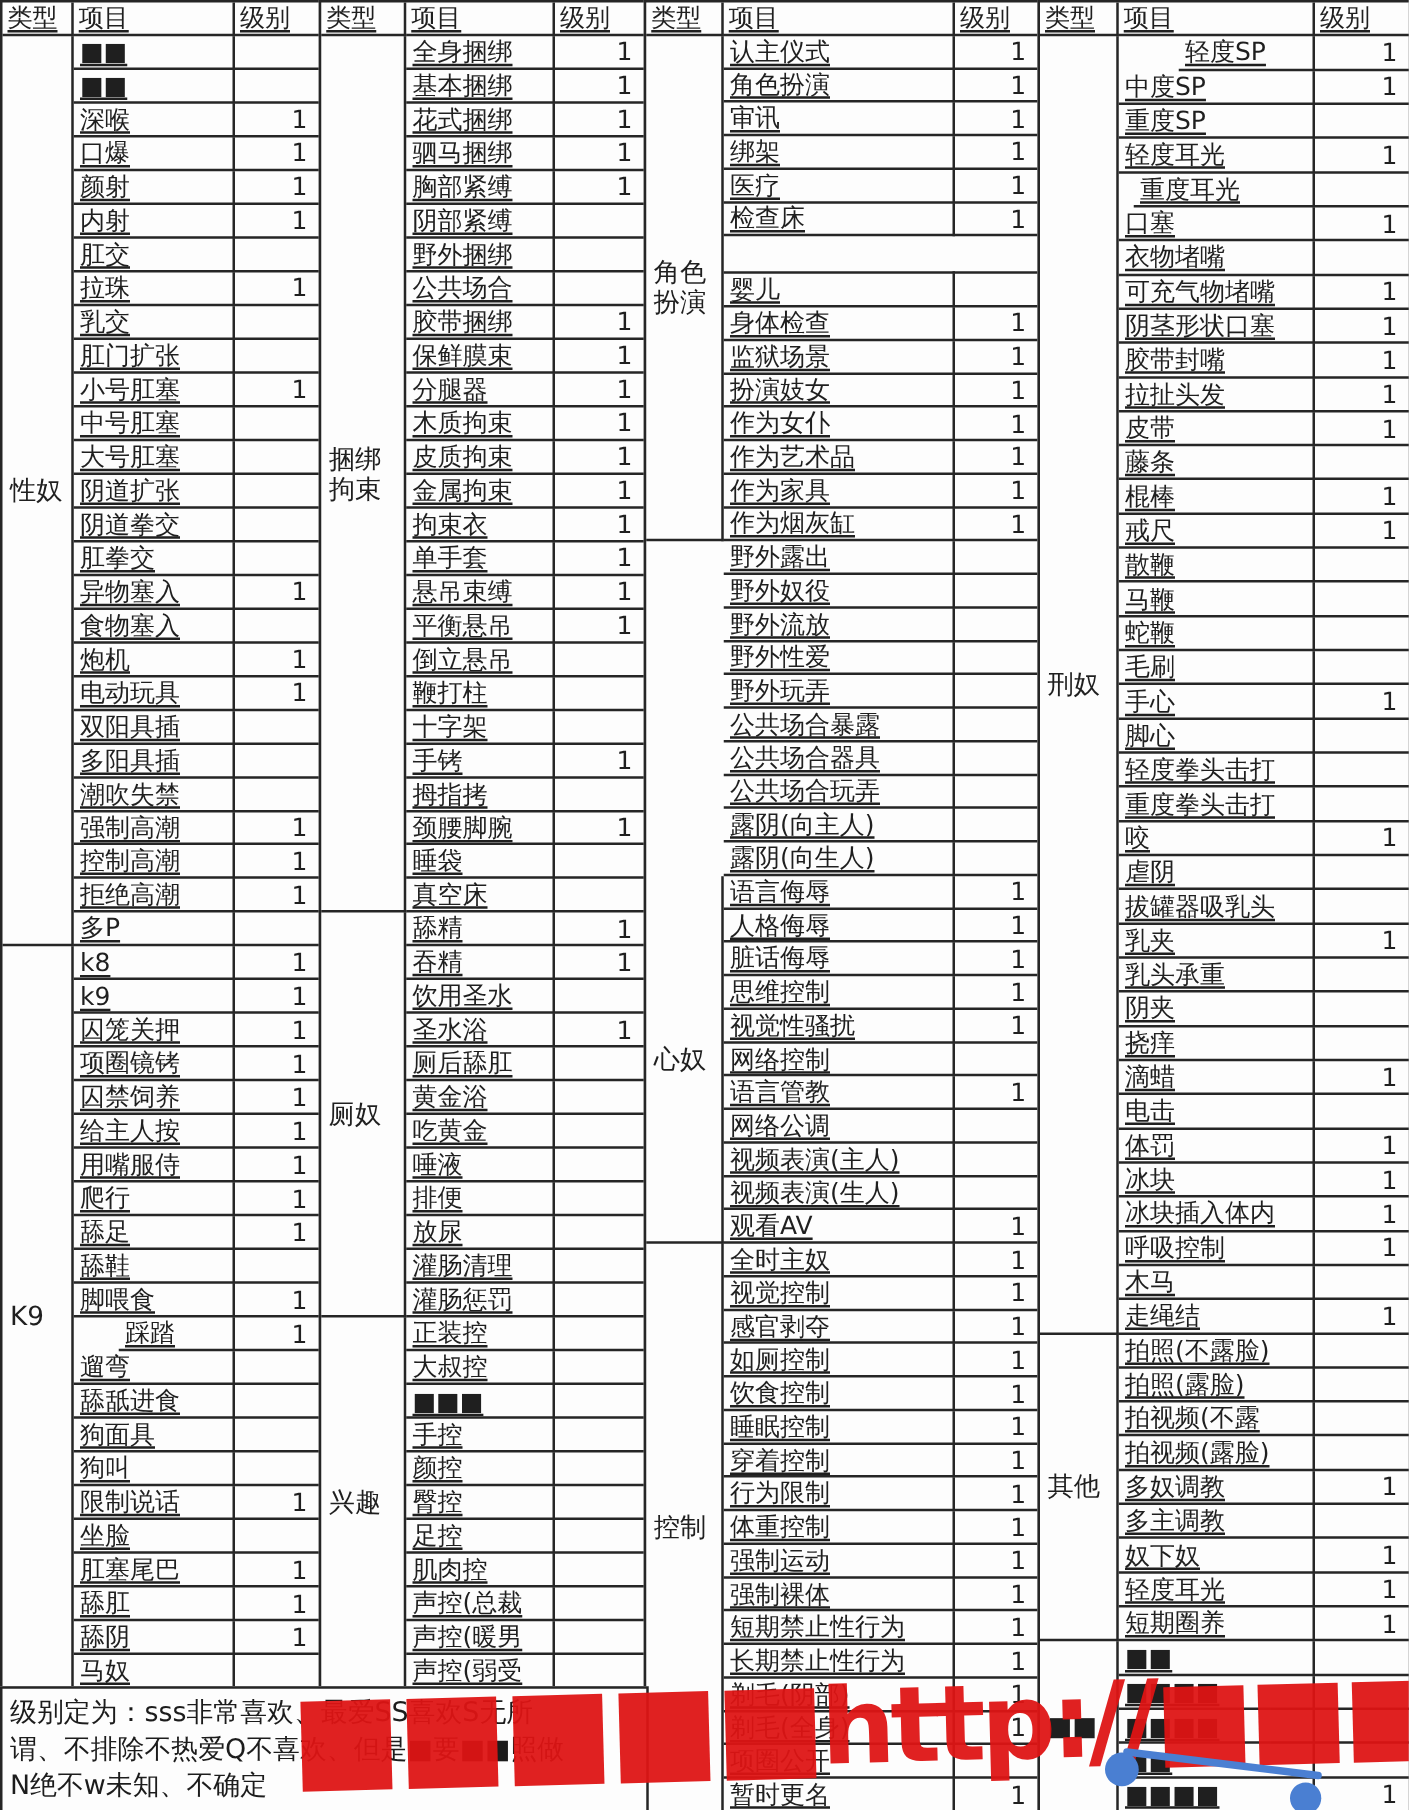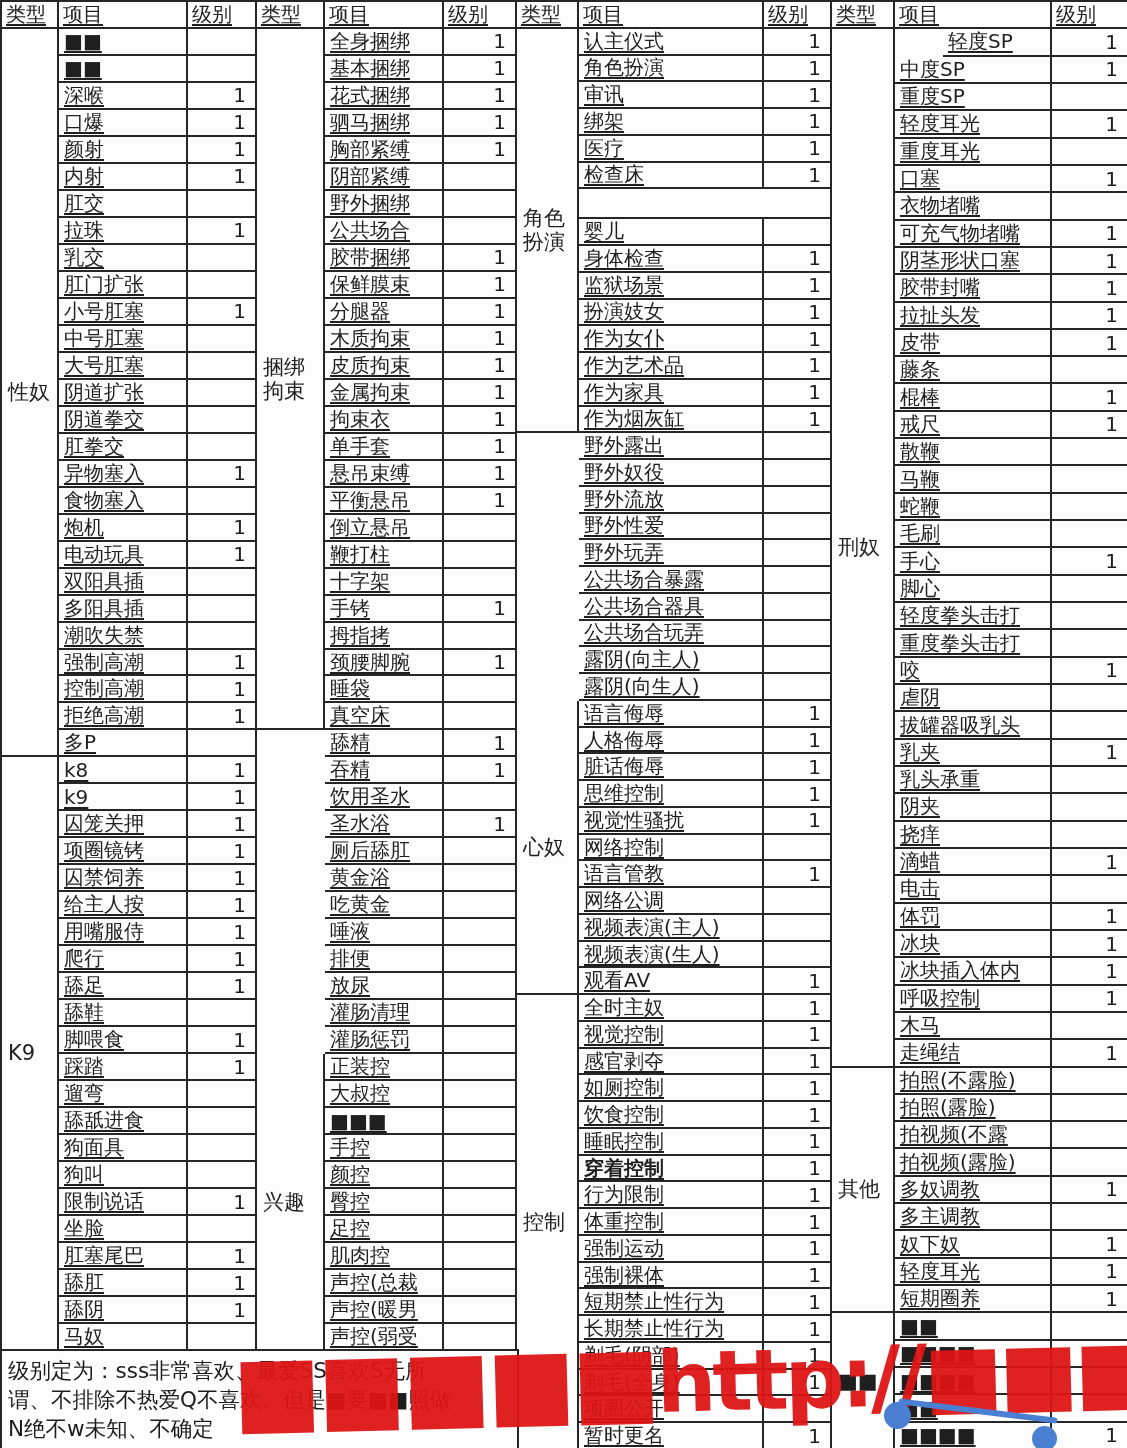--- a/index.html
+++ b/index.html
@@ -107,21 +107,21 @@
       <div class="cell item" style="grid-area: 35 / 2;">用嘴服侍</div>
       <div class="cell lvl" style="grid-area: 35 / 3;">1</div>
       <div class="cell item" style="grid-area: 36 / 2;">爬行</div>
       <div class="cell lvl" style="grid-area: 36 / 3;">1</div>
       <div class="cell item" style="grid-area: 37 / 2;">舔足</div>
       <div class="cell lvl" style="grid-area: 37 / 3;">1</div>
       <div class="cell item" style="grid-area: 38 / 2;">舔鞋</div>
       <div class="cell lvl" style="grid-area: 38 / 3;"></div>
       <div class="cell item" style="grid-area: 39 / 2;">脚喂食</div>
       <div class="cell lvl" style="grid-area: 39 / 3;">1</div>
-      <div class="cell item" style="grid-area: 40 / 2;">踩踏</div>
+      <div class="cell item" style="grid-area: 40 / 2; margin-left: 36px;">踩踏</div>
       <div class="cell lvl" style="grid-area: 40 / 3;">1</div>
       <div class="cell item" style="grid-area: 41 / 2;">遛弯</div>
       <div class="cell lvl" style="grid-area: 41 / 3;"></div>
       <div class="cell item" style="grid-area: 42 / 2;">舔舐进食</div>
       <div class="cell lvl" style="grid-area: 42 / 3;"></div>
       <div class="cell item" style="grid-area: 43 / 2;">狗面具</div>
       <div class="cell lvl" style="grid-area: 43 / 3;"></div>
       <div class="cell item" style="grid-area: 44 / 2;">狗叫</div>
       <div class="cell lvl" style="grid-area: 44 / 3;"></div>
       <div class="cell item" style="grid-area: 45 / 2;">限制说话</div>
@@ -189,20 +189,21 @@
       <div class="cell item" style="grid-area: 23 / 2;">手铐</div>
       <div class="cell lvl" style="grid-area: 23 / 3;">1</div>
       <div class="cell item" style="grid-area: 24 / 2;">拇指拷</div>
       <div class="cell lvl" style="grid-area: 24 / 3;"></div>
       <div class="cell item" style="grid-area: 25 / 2;">颈腰脚腕</div>
       <div class="cell lvl" style="grid-area: 25 / 3;">1</div>
       <div class="cell item" style="grid-area: 26 / 2;">睡袋</div>
       <div class="cell lvl" style="grid-area: 26 / 3;"></div>
       <div class="cell item" style="grid-area: 27 / 2;">真空床</div>
       <div class="cell lvl" style="grid-area: 27 / 3;"></div>
+      <div class="cell cat" style="grid-area: 28 / 1 / span 12;">厕奴</div>
       <div class="cell item" style="grid-area: 28 / 2;">舔精</div>
       <div class="cell lvl" style="grid-area: 28 / 3;">1</div>
       <div class="cell item" style="grid-area: 29 / 2;">吞精</div>
       <div class="cell lvl" style="grid-area: 29 / 3;">1</div>
       <div class="cell item" style="grid-area: 30 / 2;">饮用圣水</div>
       <div class="cell lvl" style="grid-area: 30 / 3;"></div>
       <div class="cell item" style="grid-area: 31 / 2;">圣水浴</div>
       <div class="cell lvl" style="grid-area: 31 / 3;">1</div>
       <div class="cell item" style="grid-area: 32 / 2;">厕后舔肛</div>
       <div class="cell lvl" style="grid-area: 32 / 3;"></div>
@@ -330,21 +331,21 @@
       <div class="cell item" style="grid-area: 39 / 2;">视觉控制</div>
       <div class="cell lvl" style="grid-area: 39 / 3;">1</div>
       <div class="cell item" style="grid-area: 40 / 2;">感官剥夺</div>
       <div class="cell lvl" style="grid-area: 40 / 3;">1</div>
       <div class="cell item" style="grid-area: 41 / 2;">如厕控制</div>
       <div class="cell lvl" style="grid-area: 41 / 3;">1</div>
       <div class="cell item" style="grid-area: 42 / 2;">饮食控制</div>
       <div class="cell lvl" style="grid-area: 42 / 3;">1</div>
       <div class="cell item" style="grid-area: 43 / 2;">睡眠控制</div>
       <div class="cell lvl" style="grid-area: 43 / 3;">1</div>
-      <div class="cell item" style="grid-area: 44 / 2; font-weight: bold;">穿着控制</div>
+      <div class="cell item" style="grid-area: 44 / 2;">穿着控制</div>
       <div class="cell lvl" style="grid-area: 44 / 3;">1</div>
       <div class="cell item" style="grid-area: 45 / 2;">行为限制</div>
       <div class="cell lvl" style="grid-area: 45 / 3;">1</div>
       <div class="cell item" style="grid-area: 46 / 2;">体重控制</div>
       <div class="cell lvl" style="grid-area: 46 / 3;">1</div>
       <div class="cell item" style="grid-area: 47 / 2;">强制运动</div>
       <div class="cell lvl" style="grid-area: 47 / 3;">1</div>
       <div class="cell item" style="grid-area: 48 / 2;">强制裸体</div>
       <div class="cell lvl" style="grid-area: 48 / 3;">1</div>
       <div class="cell item" style="grid-area: 49 / 2;">短期禁止性行为</div>
@@ -368,21 +369,21 @@
       <div class="cell hdr" style="grid-area: 1 / 3;">级别</div>
       <div class="cell cat" style="grid-area: 2 / 1 / span 38;">刑奴</div>
       <div class="cell item" style="grid-area: 2 / 2; margin-left: 48px;">轻度SP</div>
       <div class="cell lvl" style="grid-area: 2 / 3;">1</div>
       <div class="cell item" style="grid-area: 3 / 2;">中度SP</div>
       <div class="cell lvl" style="grid-area: 3 / 3;">1</div>
       <div class="cell item" style="grid-area: 4 / 2;">重度SP</div>
       <div class="cell lvl" style="grid-area: 4 / 3;"></div>
       <div class="cell item" style="grid-area: 5 / 2;">轻度耳光</div>
       <div class="cell lvl" style="grid-area: 5 / 3;">1</div>
-      <div class="cell item" style="grid-area: 6 / 2;">重度耳光</div>
+      <div class="cell item" style="grid-area: 6 / 2; margin-left: 12px;">重度耳光</div>
       <div class="cell lvl" style="grid-area: 6 / 3;"></div>
       <div class="cell item" style="grid-area: 7 / 2;">口塞</div>
       <div class="cell lvl" style="grid-area: 7 / 3;">1</div>
       <div class="cell item" style="grid-area: 8 / 2;">衣物堵嘴</div>
       <div class="cell lvl" style="grid-area: 8 / 3;"></div>
       <div class="cell item" style="grid-area: 9 / 2;">可充气物堵嘴</div>
       <div class="cell lvl" style="grid-area: 9 / 3;">1</div>
       <div class="cell item" style="grid-area: 10 / 2;">阴茎形状口塞</div>
       <div class="cell lvl" style="grid-area: 10 / 3;">1</div>
       <div class="cell item" style="grid-area: 11 / 2;">胶带封嘴</div>

